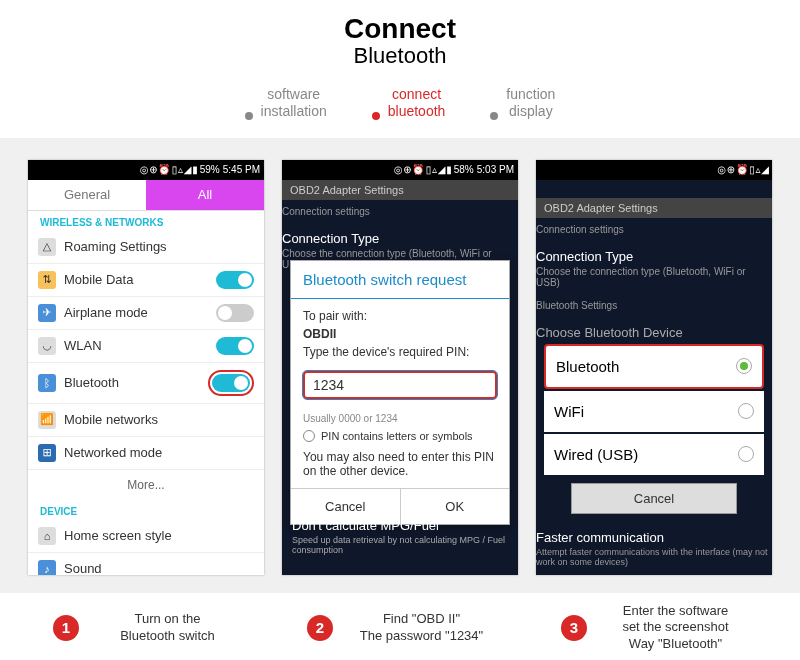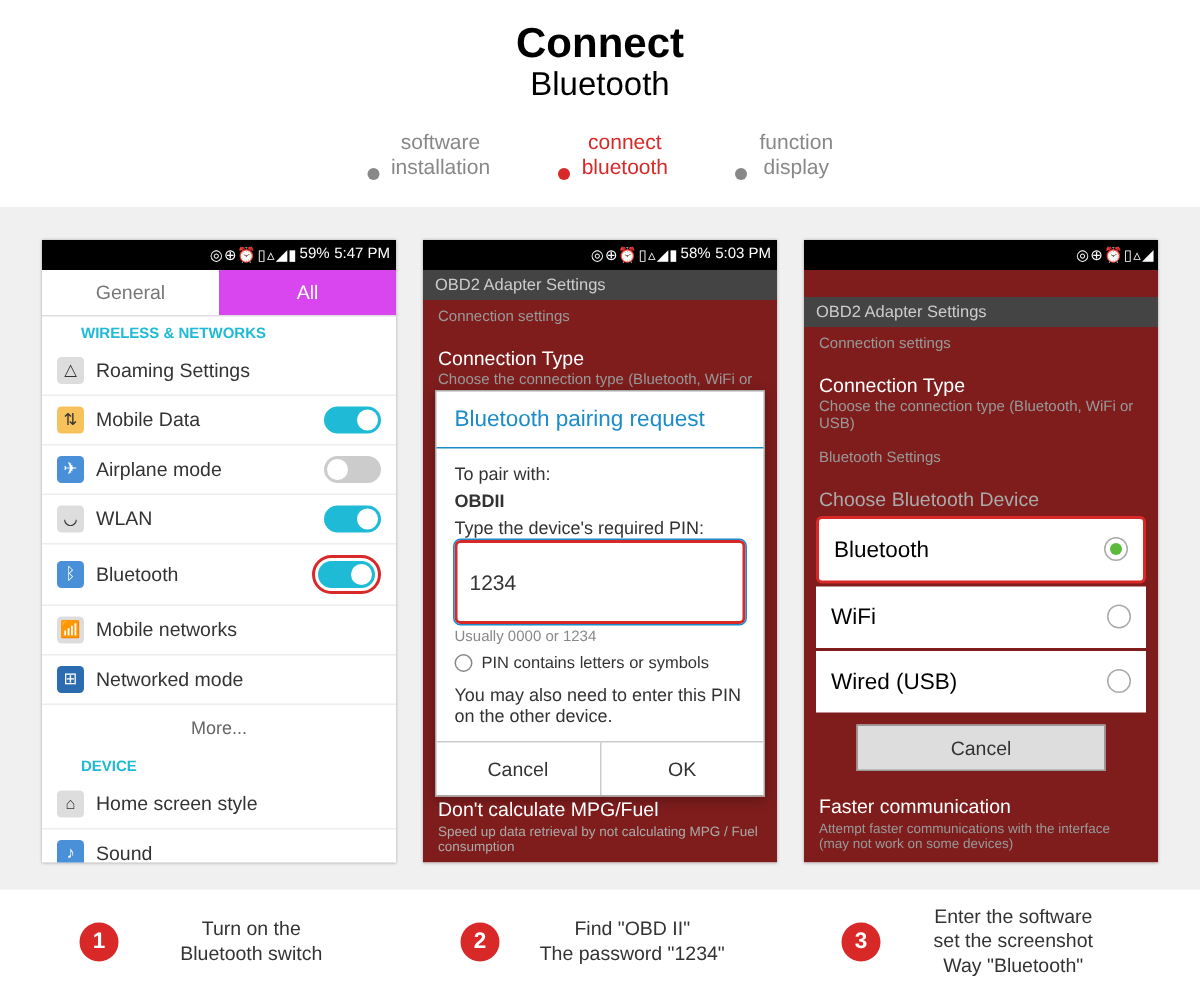--- a/index.html
+++ b/index.html
@@ -13,38 +13,38 @@
 .step.grey{color:#888}.step.grey .dot{background:#888}
 .step.red{color:#d82828}.step.red .dot{background:#d82828}
 .step .txt{text-align:center;line-height:1.2}
 .phones{background:#f0f0f0;display:flex;justify-content:center;gap:18px;padding:22px 15px 18px}
 .phone{width:236px;height:415px;background:#fff;position:relative;overflow:hidden;box-shadow:0 0 2px rgba(0,0,0,.3)}
 .statusbar{height:20px;background:#000;color:#fff;font-size:10px;display:flex;justify-content:flex-end;align-items:center;padding:0 4px;gap:3px}
 .statusbar .ico{font-size:10px;letter-spacing:-1px}
 .tabs{display:flex;height:31px;border-bottom:1px solid #ddd}
 .tab{flex:1;display:flex;align-items:center;justify-content:center;font-size:13px;color:#777}
 .tab.active{background:#d946ef;color:#fff}
-.section-label{font-size:10px;color:#1ebad6;padding:6px 26px 3px;font-weight:bold}
+.section-label{font-size:10px;color:#1ebad6;padding:6px 12px 3px;font-weight:bold}
 .row{display:flex;align-items:center;padding:7px 10px;font-size:13px;color:#333;border-bottom:1px solid #eee;gap:8px}
 .row .ico{width:18px;height:18px;background:#ddd;border-radius:3px;display:flex;align-items:center;justify-content:center;font-size:11px}
 .toggle{margin-left:auto;width:38px;height:18px;border-radius:10px;position:relative}
 .toggle.on{background:#1ebad6}.toggle.off{background:#ccc}
 .toggle .knob{width:14px;height:14px;background:#fff;border-radius:50%;position:absolute;top:2px}
 .toggle.on .knob{right:2px}.toggle.off .knob{left:2px}
 .toggle-box{padding:2px;border:2px solid #d82828;border-radius:14px;margin-left:auto}
 .more{text-align:center;font-size:12px;color:#666;padding:8px}
-.darkscreen{height:395px;background:#7f1d1d;color:#aaa;font-size:11px;position:relative}
+.darkscreen{height:395px;background:#0f172a;color:#aaa;font-size:11px;position:relative}
 .darktitle{background:#444;padding:4px 8px;font-size:11px;color:#ccc}
-.darksection{padding:6px 10px;color:#999;font-size:10px}
+.darksection{padding:6px 0;color:#999;font-size:10px}
 .darkheading{color:#fff;font-size:13px;padding:2px 0}
 .modal{position:absolute;background:#fff;border:1px solid #aaa;left:8px;right:8px;box-shadow:0 2px 8px rgba(0,0,0,.3)}
 .modal-title{color:#1a8cc9;font-size:15px;padding:10px 12px;border-bottom:1px solid #1a8cc9}
 .modal-body{padding:10px 12px;font-size:12px;color:#333}
 .modal-body .bold{font-weight:bold;padding:4px 0}
-.pin-input{border:2px solid #d82828;border-radius:4px;padding:18px 8px;margin:1px 0;font-size:14px;background:#fff;outline:1px solid #1a8cc9}
+.pin-input{border:2px solid #d82828;border-radius:4px;padding:4px 8px;margin:12px 0;font-size:14px;background:#fff;outline:1px solid #1a8cc9}
 .modal-note{font-size:10px;color:#888;padding:2px 0}
 .modal-check{font-size:11px;color:#333;padding:4px 0;display:flex;align-items:center;gap:6px}
 .modal-check .circ{width:12px;height:12px;border:1px solid #888;border-radius:50%}
 .modal-btns{display:flex;border-top:1px solid #ccc}
 .modal-btn{flex:1;text-align:center;padding:10px;font-size:13px;color:#333}
 .modal-btn:first-child{border-right:1px solid #ccc}
 .choice{background:#fff;margin:2px 8px;padding:12px 10px;font-size:15px;color:#000;display:flex;align-items:center;justify-content:space-between}
 .choice.sel{border:2px solid #d82828;border-radius:4px}
 .radio{width:16px;height:16px;border:1px solid #aaa;border-radius:50%;display:flex;align-items:center;justify-content:center}
 .radio.on::after{content:'';width:8px;height:8px;background:#5bbb3a;border-radius:50%}
@@ -86,21 +86,21 @@
       </div>
     </div>
 </div>
 
 <div class="phones">
 
   <div class="phone">
     <div class="statusbar">
       <span class="ico">◎ ⊕ ⏰ ▯ ▵ ◢ ▮</span>
       <span>59%</span>
-      <span>5:47 PM</span>
+      <span>5:45 PM</span>
     </div>
     <div class="tabs">
       <div class="tab">General</div>
       <div class="tab active">All</div>
     </div>
     <div class="section-label">WIRELESS &amp; NETWORKS</div>
     <div class="row">
         <div class="ico">△</div>
         <span>Roaming Settings</span>
       </div>
@@ -162,39 +162,39 @@
       <span>5:03 PM</span>
     </div>
     <div class="darkscreen">
       <div class="darktitle">OBD2 Adapter Settings</div>
       <div class="darksection">Connection settings</div>
       <div class="darksection">
         <div class="darkheading">Connection Type</div>
         <div>Choose the connection type (Bluetooth, WiFi or USB)</div>
       </div>
       <div class="modal" style="top:80px">
-        <div class="modal-title">Bluetooth pairing request</div>
+        <div class="modal-title">Bluetooth switch request</div>
         <div class="modal-body">
           <div>To pair with:</div>
           <div class="bold">OBDII</div>
           <div style="margin-top:0">Type the device's required PIN:</div>
           <div class="pin-input">1234</div>
           <div class="modal-note">Usually 0000 or 1234</div>
           <div class="modal-check">
               <div class="circ"></div>
               <span>PIN contains letters or symbols</span>
             </div>
           <div style="margin-top:4px">You may also need to enter this PIN on the other device.</div>
         </div>
         <div class="modal-btns">
           <div class="modal-btn">Cancel</div>
           <div class="modal-btn">OK</div>
         </div>
       </div>
-      <div style="position:absolute;bottom:6px;left:10px;right:10px">
+      <div style="position:absolute;bottom:20px;left:10px;right:10px">
         <div class="darkheading">Don't calculate MPG/Fuel</div>
         <div style="font-size:9px">Speed up data retrieval by not calculating MPG / Fuel consumption</div>
       </div>
     </div>
   </div>
 
   <div class="phone">
     <div class="statusbar">
       <span class="ico">◎ ⊕ ⏰ ▯ ▵ ◢</span>
     </div>

